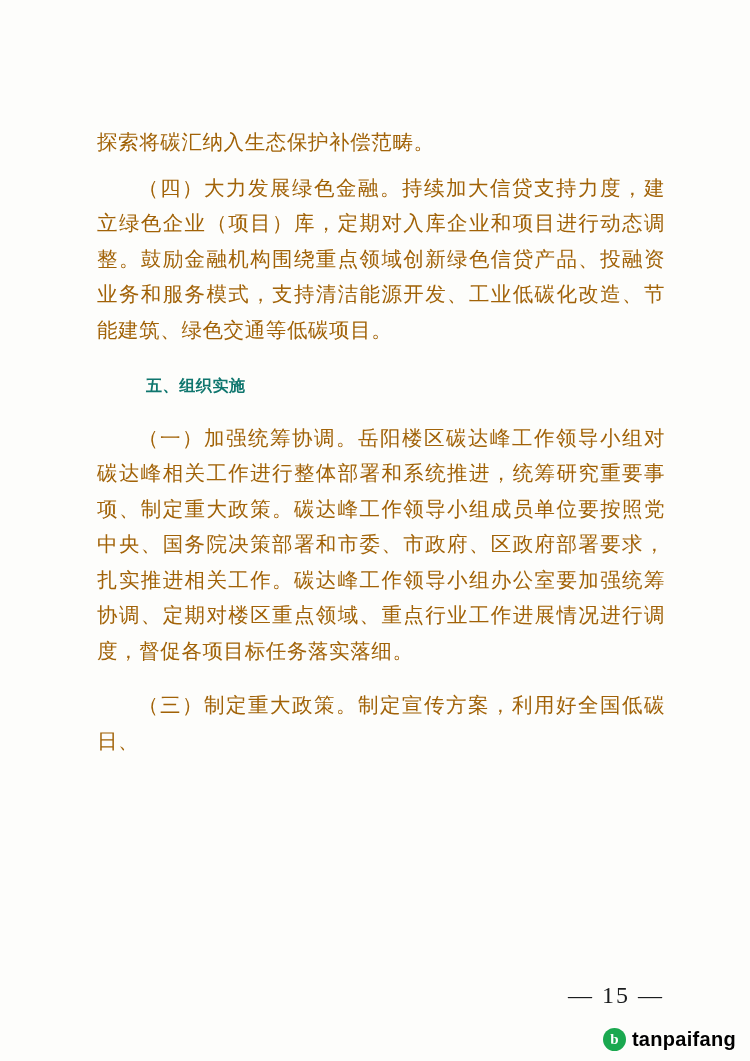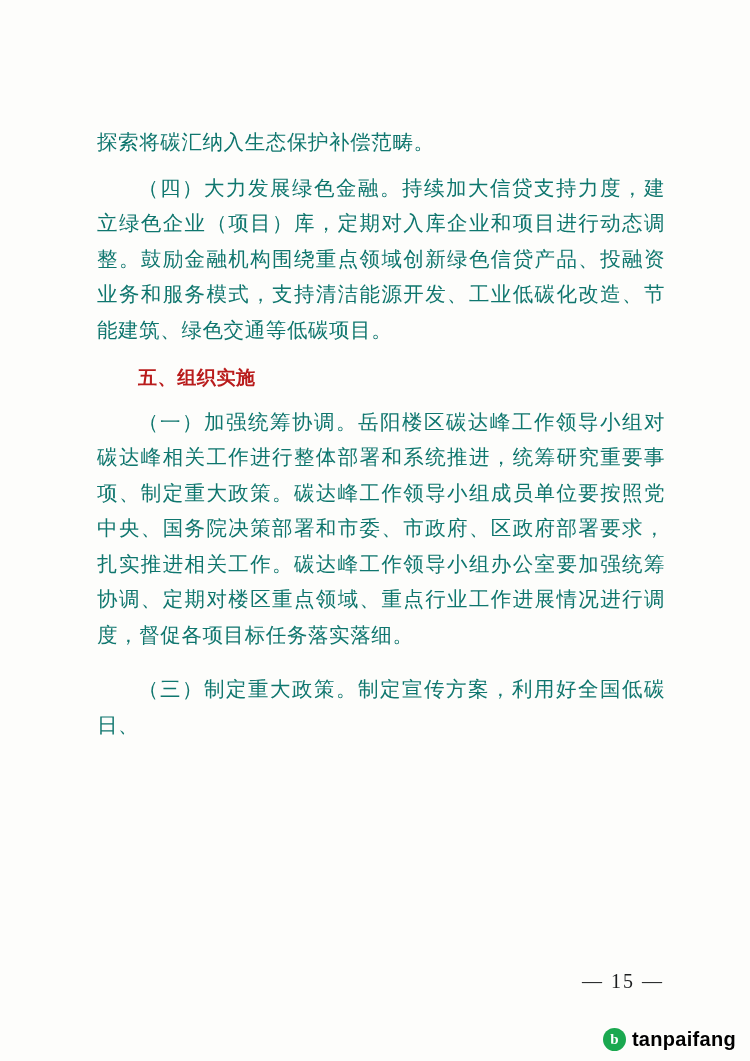--- a/index.html
+++ b/index.html
@@ -22,48 +22,48 @@
   }
   .content {
     position: absolute;
     left: 97px;
     top: 125px;
     width: 568px;
   }
   .para {
     font-size: 20.5px;
     line-height: 35.5px;
-    color: #0f766e;
+    color: #a16207;
     letter-spacing: 0.6px;
     text-align: justify;
     text-justify: inter-ideograph;
     margin: 0 0 1px 0;
     font-family: "Liberation Serif", "DejaVu Serif", serif;
   }
   .indent {
     text-indent: 41px;
   }
   .heading {
-    font-size: 19px;
+    font-size: 16px;
     line-height: 35.5px;
-    color: #b91c1c;
+    color: #0f766e;
     letter-spacing: 0.6px;
     font-weight: bold;
     text-indent: 41px;
-    margin: 0;
+    margin: 8px;
     font-family: "Liberation Sans", sans-serif;
   }
   .gap-sm { height: 9px; }
   .gap-md { height: 11px; }
 
   .page-number {
     position: absolute;
     right: 86px;
-    bottom: 68px;
-    font-size: 20px;
+    bottom: 52px;
+    font-size: 24px;
     color: #1b1d1e;
     letter-spacing: 2px;
     font-family: "Liberation Serif", serif;
   }
 
   .watermark {
     position: absolute;
     right: 14px;
     bottom: 10px;
     display: flex;

